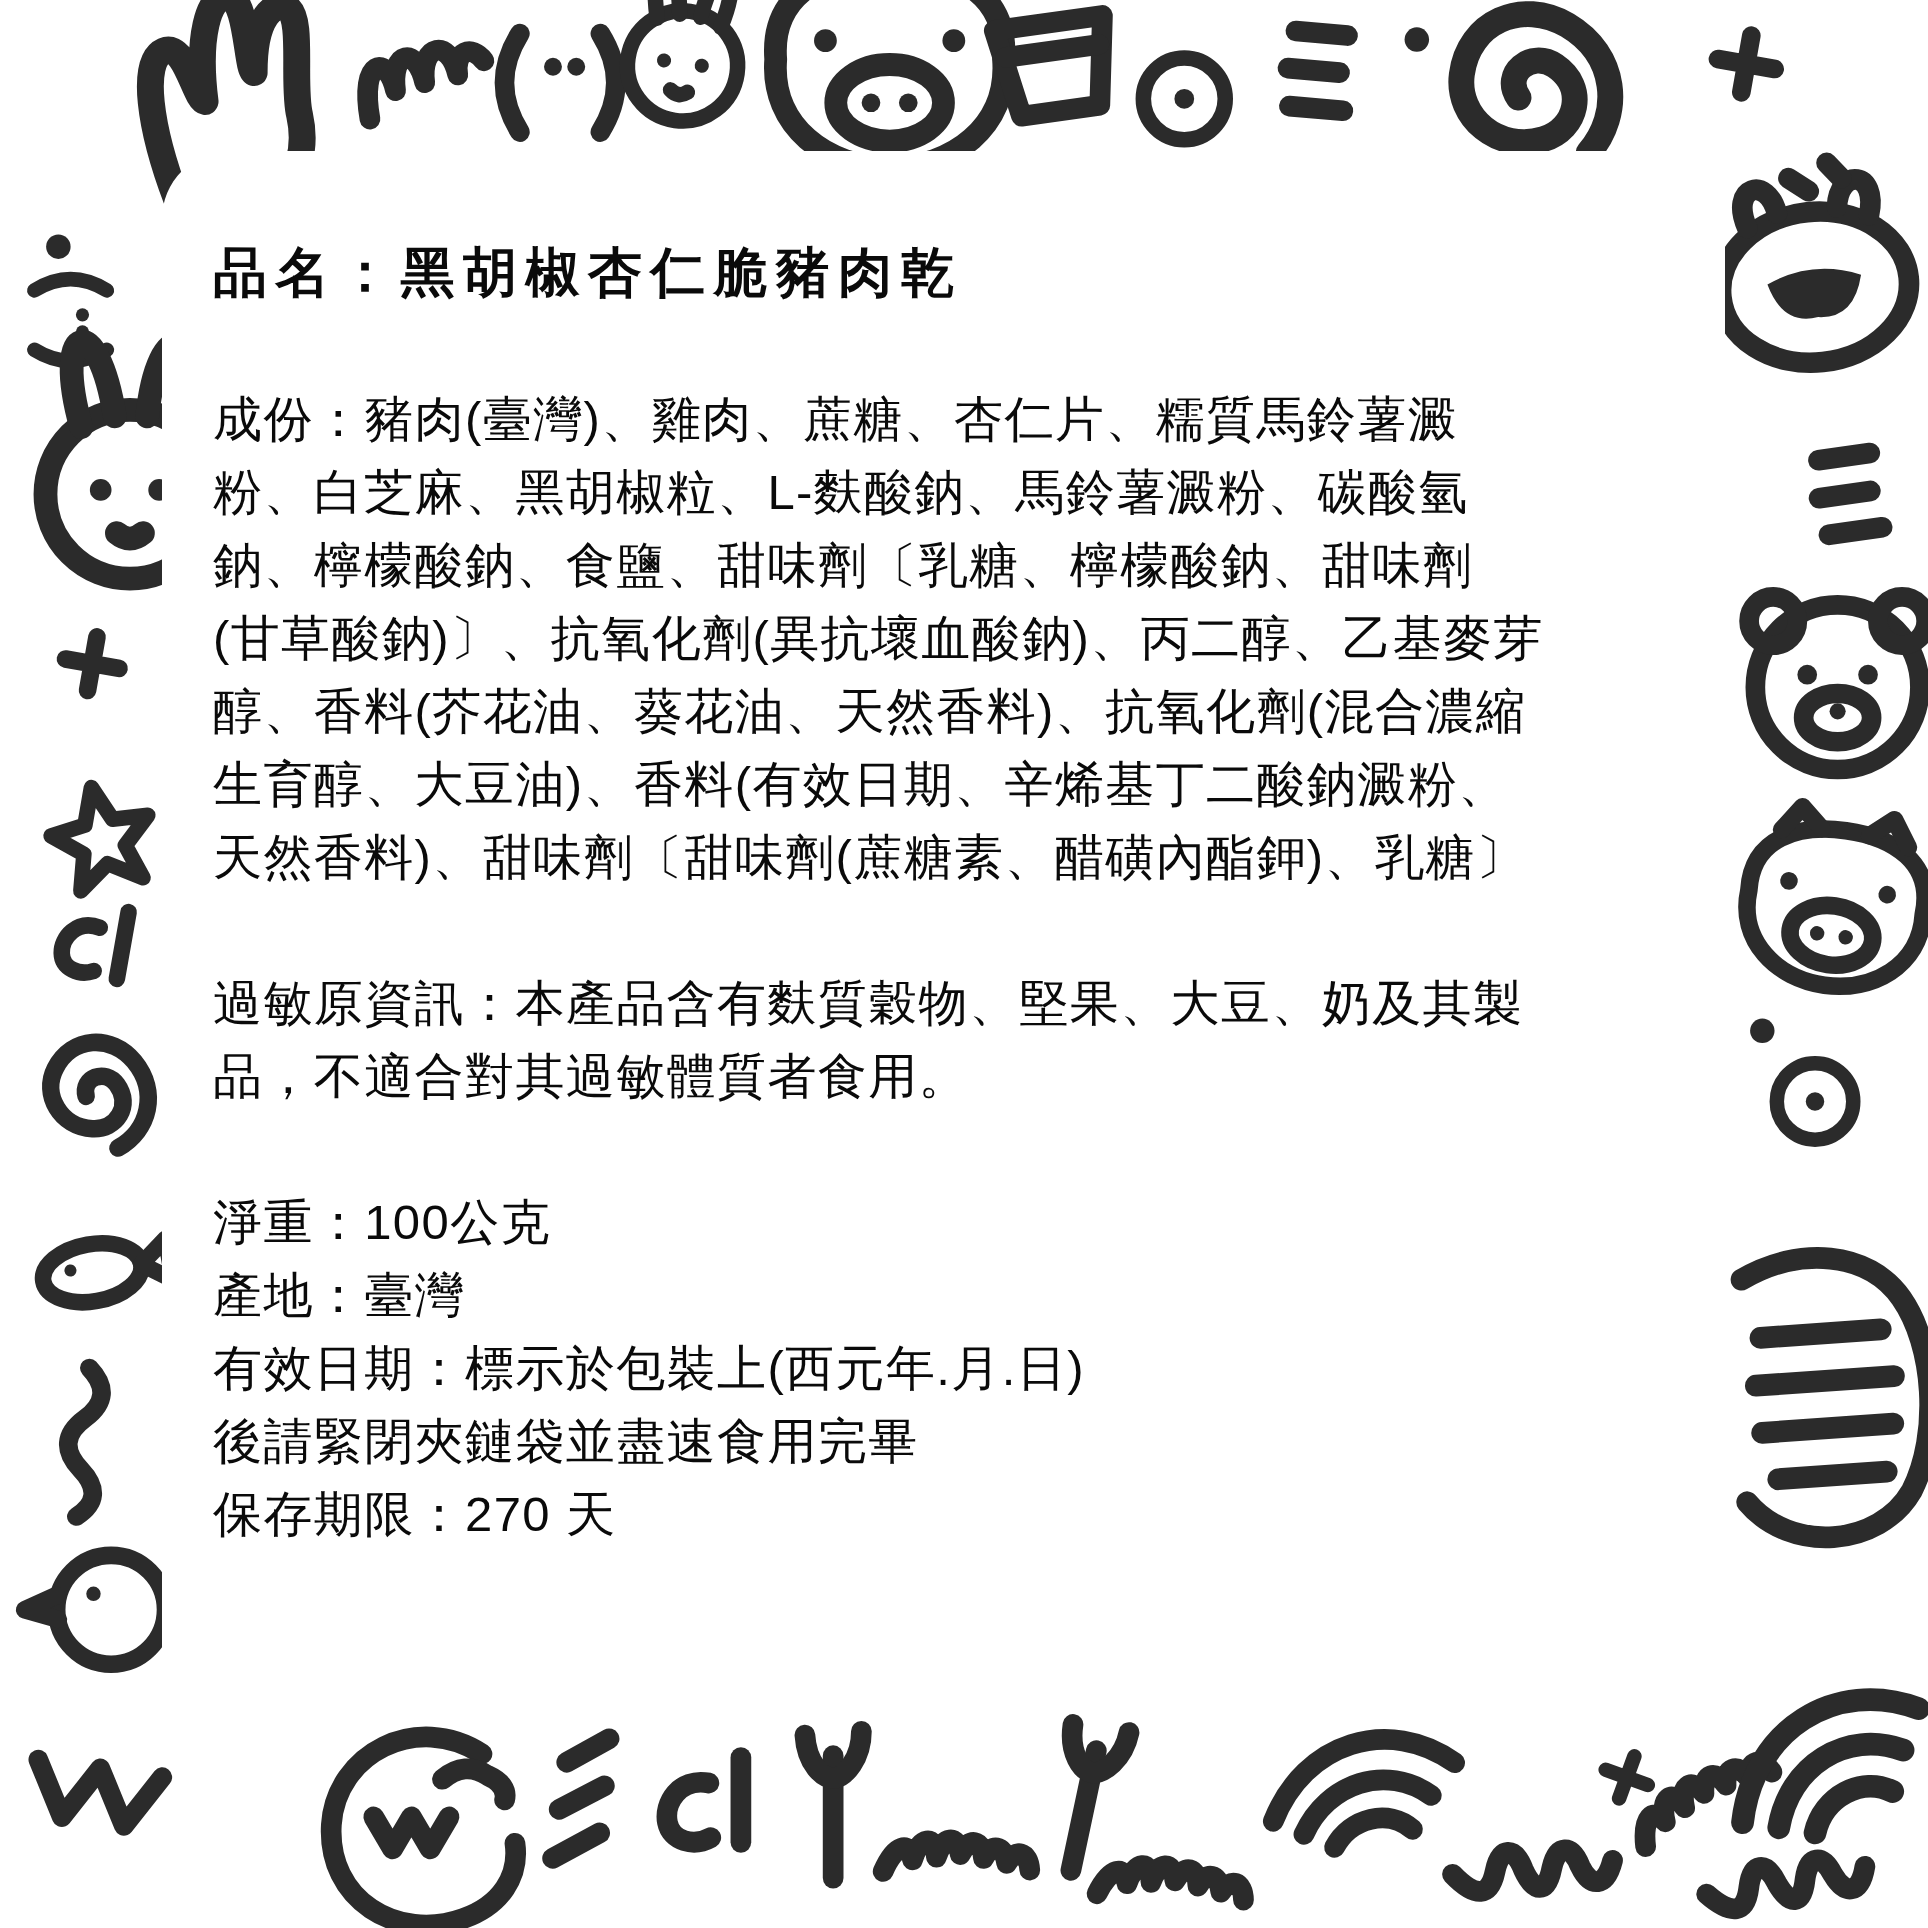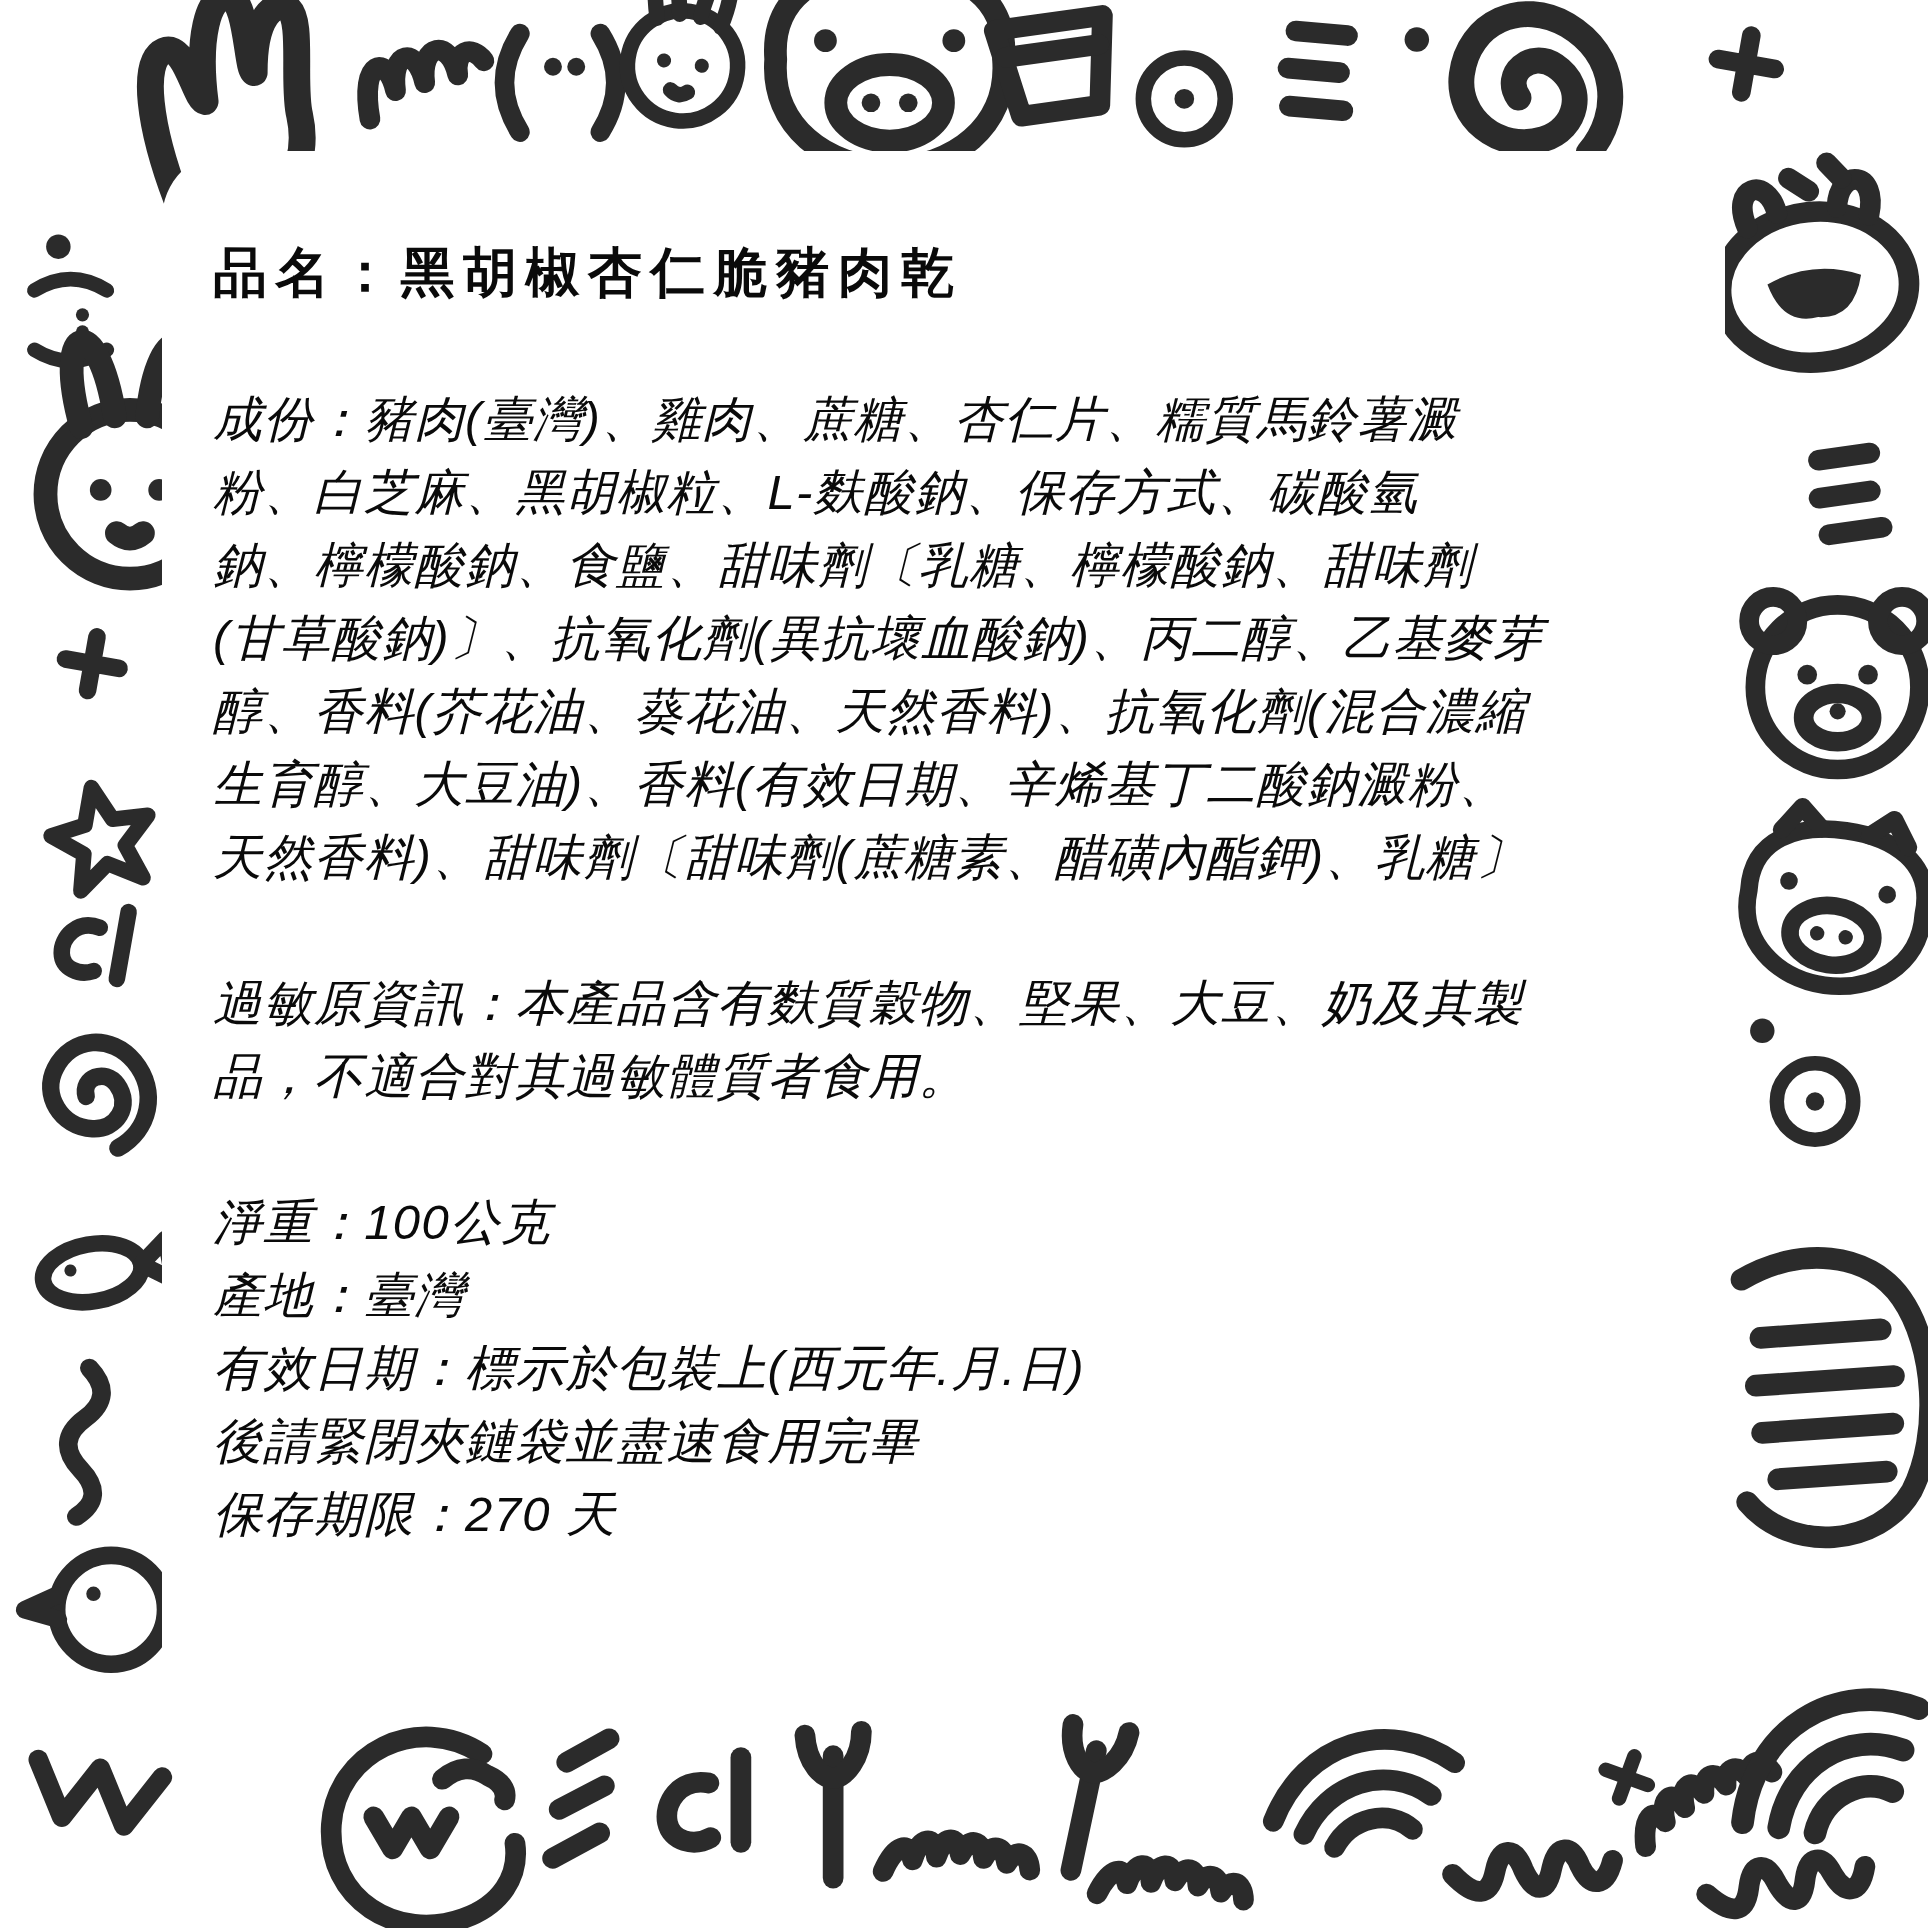--- a/index.html
+++ b/index.html
@@ -6,21 +6,21 @@
   .stage{position:relative;width:1928px;height:1928px;overflow:hidden;
          font-family:"Liberation Sans","DejaVu Sans",sans-serif;background:var(--page-bg,#ffffff);}
   svg.doodles{position:absolute;left:0;top:0;width:1928px;height:1928px;display:block;}
   .dd{fill:none;stroke:var(--ink,#2b2b2b);stroke-width:22;stroke-linecap:round;stroke-linejoin:round;}
   .df{fill:var(--ink,#2b2b2b);stroke:none;}
   .card{position:absolute;left:162px;top:151px;width:1563px;height:1563px;
         background:var(--card-bg,#ffffff);border-radius:68px;box-sizing:border-box;
         padding:83px 51px 56px 51px;color:var(--text,#0a0a0a);overflow:hidden;}
   .title{font-size:54px;font-weight:700;letter-spacing:8.5px;line-height:77px;margin-bottom:72px;white-space:nowrap;}
   .line{font-size:49px;line-height:73px;letter-spacing:1.4px;white-space:nowrap;}
-  .sec{margin-bottom:73px;font-style:italic;}
+  .sec{margin-bottom:73px;}
   .sec:last-child{margin-bottom:0;}
 </style>
 </head>
 <body>
 
 <div class="stage">
 
   <svg class="doodles" viewBox="0 0 2048 2048" aria-hidden="true">
     <defs>
       <g id="pig">
@@ -164,21 +164,21 @@
     <use href="#wave2" transform="translate(1635,1995) rotate(-10)"></use>
     <use href="#cross" transform="translate(1728,1888) rotate(20) scale(0.7)"></use>
   </svg>
 
   <div class="card">
 
     <div class="title">品名：黑胡椒杏仁脆豬肉乾</div>
 
     <div class="sec">
       <div class="line">成份：豬肉(臺灣)、雞肉、蔗糖、杏仁片、糯質馬鈴薯澱</div>
-      <div class="line">粉、白芝麻、黑胡椒粒、L-麩酸鈉、保存方式、碳酸氫</div>
+      <div class="line">粉、白芝麻、黑胡椒粒、L-麩酸鈉、馬鈴薯澱粉、碳酸氫</div>
       <div class="line">鈉、檸檬酸鈉、食鹽、甜味劑〔乳糖、檸檬酸鈉、甜味劑</div>
       <div class="line">(甘草酸鈉)〕、抗氧化劑(異抗壞血酸鈉)、丙二醇、乙基麥芽</div>
       <div class="line">醇、香料(芥花油、葵花油、天然香料)、抗氧化劑(混合濃縮</div>
       <div class="line">生育醇、大豆油)、香料(有效日期、辛烯基丁二酸鈉澱粉、</div>
       <div class="line">天然香料)、甜味劑〔甜味劑(蔗糖素、醋磺內酯鉀)、乳糖〕</div>
     </div>
 
     <div class="sec">
       <div class="line">過敏原資訊：本產品含有麩質穀物、堅果、大豆、奶及其製</div>
       <div class="line">品，不適合對其過敏體質者食用。</div>

